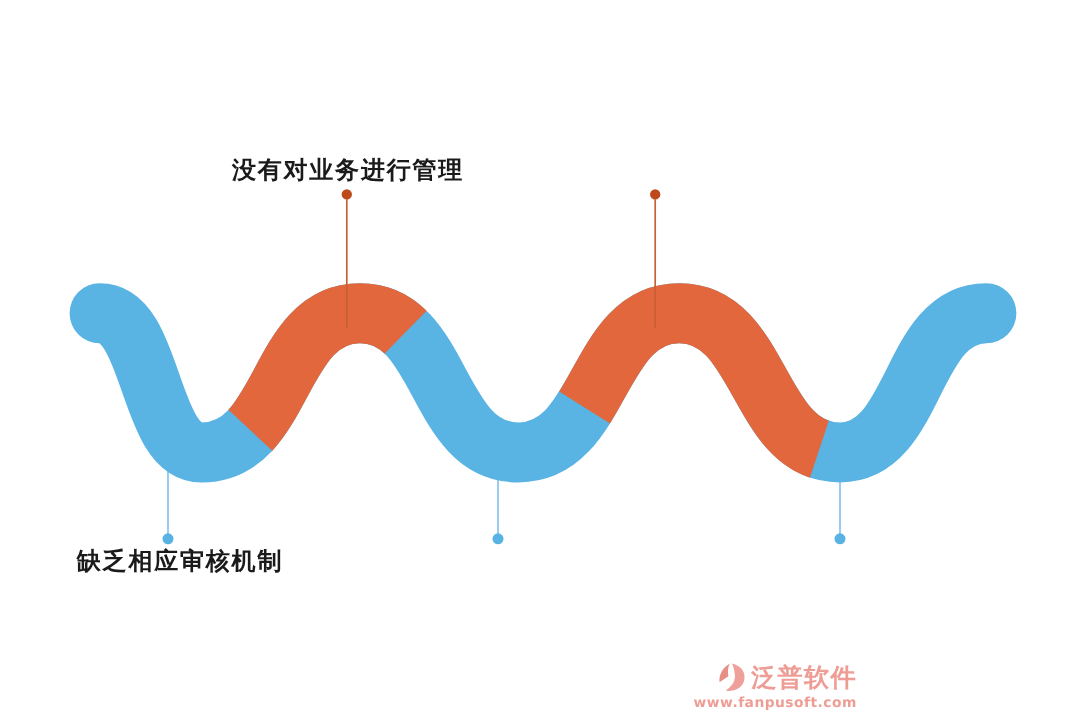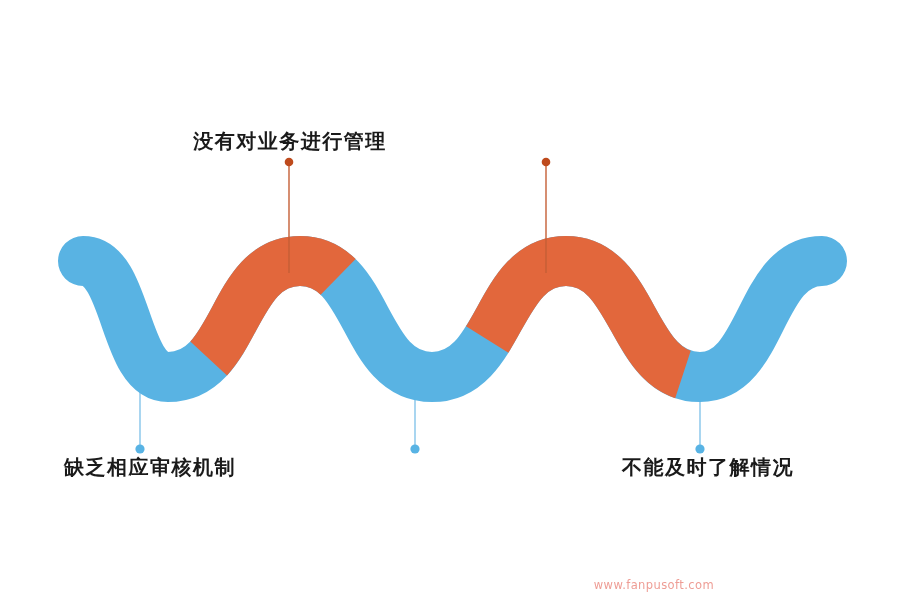--- a/index.html
+++ b/index.html
@@ -44,21 +44,21 @@
     align-items: center;
     justify-content: flex-end;
     gap: 3px;
     font-size: 21px;
     font-weight: 700;
     letter-spacing: 1px;
     line-height: 24px;
   }
   .brand-url {
     font-size: 11.5px;
-    font-weight: 400;
+    font-weight: 700;
     letter-spacing: 0.4px;
     line-height: 13px;
     margin-top: 1px;
   }
 </style>
 </head>
 <body>
 
 <div class="stage">
 
@@ -77,19 +77,25 @@
 
     <circle cx="289" cy="162" r="4.3" fill="#be4a1c"></circle>
     <circle cx="546" cy="162" r="4.3" fill="#be4a1c"></circle>
     <circle cx="140" cy="449" r="4.6" fill="#58b3e4"></circle>
     <circle cx="415" cy="449" r="4.6" fill="#58b3e4"></circle>
     <circle cx="700" cy="449" r="4.6" fill="#58b3e4"></circle>
   </svg>
 
   <div class="step-label" style="left:290px; top:129px">没有对业务进行管理</div>
   <div class="step-label" style="left:150px; top:455px">缺乏相应审核机制</div>
-  <div class="step-label" style="left:708px; top:455px">不能及时了解情况</div>
 
   <div class="watermark">
+    <div class="brand-row">
+      <svg width="27" height="26" viewBox="0 0 27 26">
+        <path d="M12 1 C6.5 4.5 3 9.5 3.6 16.5 L11 11.5 C10.2 7.5 10.8 3.8 12 1 Z" fill="#e68f87"></path>
+        <path d="M14 1 C21.5 2.8 25.7 8.2 24.2 14.8 C22.8 20.8 16.8 24.5 8.5 23.6 C14.4 19.8 17.3 14.9 16.2 9 C15.7 5.8 15 3.2 14 1 Z" fill="#efa09a"></path>
+      </svg>
+      <span>泛普软件</span>
+    </div>
     <div class="brand-url">www.fanpusoft.com</div>
   </div>
 
 </div>
 
 </body></html>

